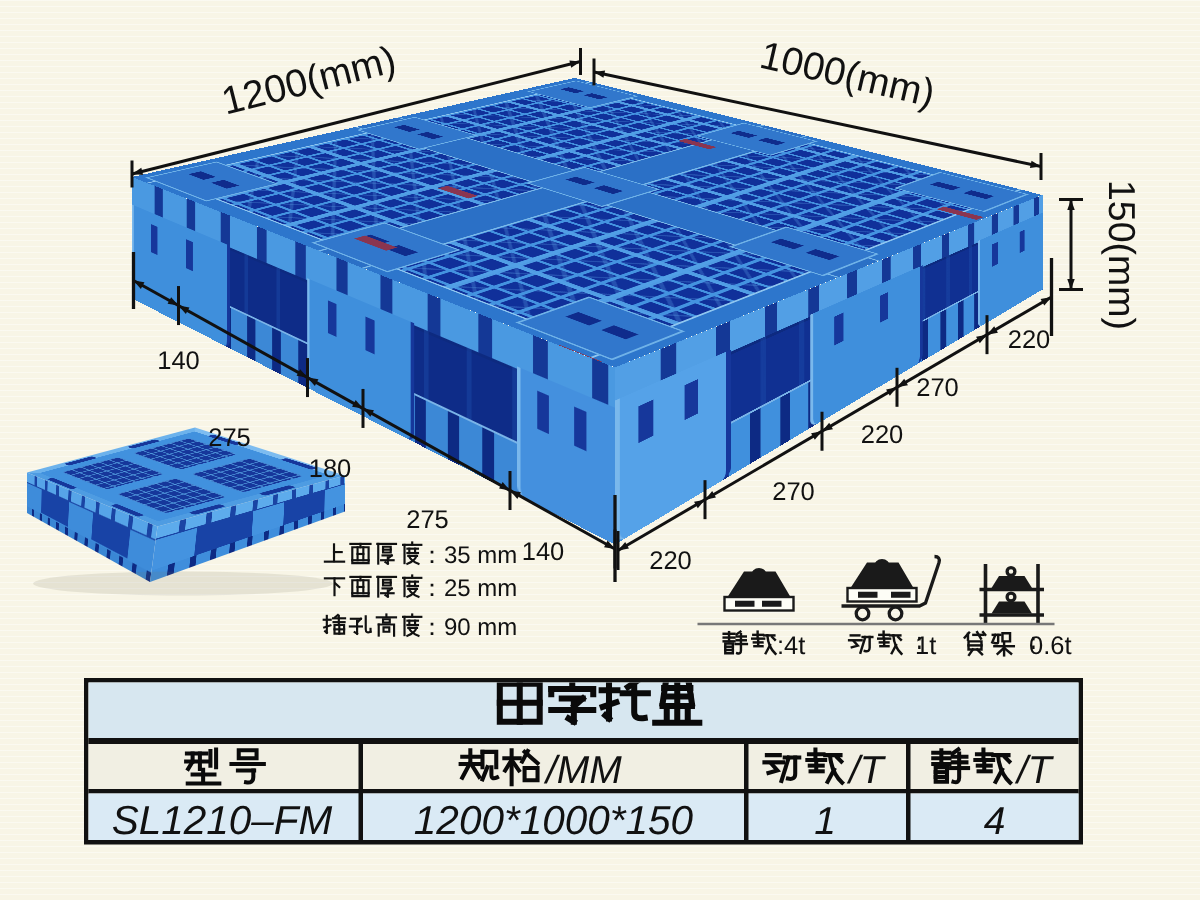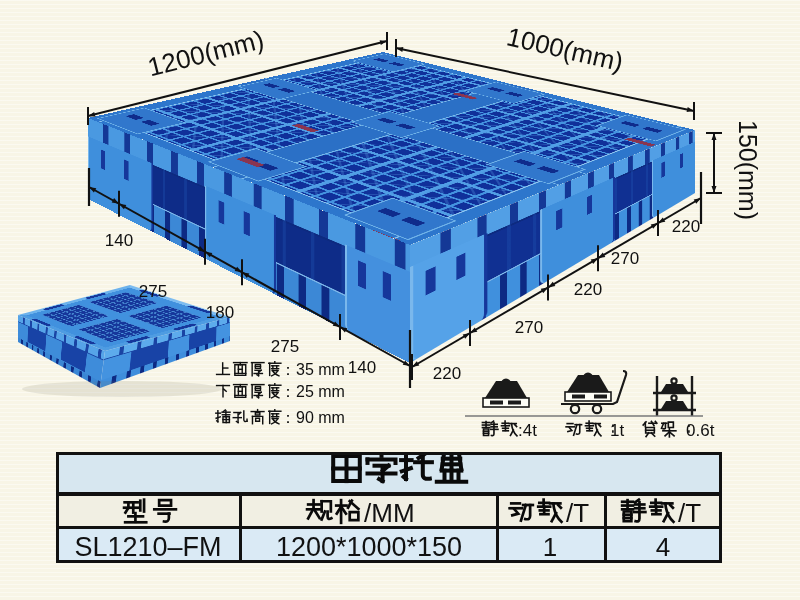--- a/index.html
+++ b/index.html
@@ -2,21 +2,21 @@
 <html><head><meta charset="utf-8"><style>
 html,body{margin:0;padding:0;width:800px;height:600px;overflow:hidden;
  font-family:"Liberation Sans",sans-serif;}
 #stage{position:absolute;inset:0;width:800px;height:600px;
  background:#f8f5e6;}
 #stage:before{content:"";position:absolute;inset:0;
  background:repeating-linear-gradient(180deg,rgba(255,255,255,.45) 0 1px,rgba(0,0,0,0) 1px 4px);}
 .face{position:absolute;left:0;top:0;transform-origin:0 0;overflow:hidden;}
 .abs{position:absolute;}
 #ovl{position:absolute;left:0;top:0;z-index:30;}
-.tbl{position:absolute;z-index:25;}
+.tbl{position:absolute;z-index:25;font-style:italic;}
 </style></head><body>
 <div id="stage">
 
 <div class="face" style="width:500px;height:600px;transform:matrix3d(0.348601,0.104486,0.000000,-0.000396,-0.521941,0.069404,0.000000,-0.000344,0.000000,0.000000,1.000000,0.000000,383.000000,52.000000,0.000000,1.000000);z-index:6;
  background-color:#10309a;
  background-image:
   repeating-linear-gradient(90deg,rgba(82,160,230,.95) 0 7px,rgba(0,0,0,0) 7px 84px),
   repeating-linear-gradient(0deg,rgba(82,160,230,.95) 0 7px,rgba(0,0,0,0) 7px 92px),
   repeating-linear-gradient(90deg,#4493e0 0 4.5px,rgba(0,0,0,0) 4.5px 21px),
   repeating-linear-gradient(0deg,#4493e0 0 4.5px,rgba(0,0,0,0) 4.5px 23px),

